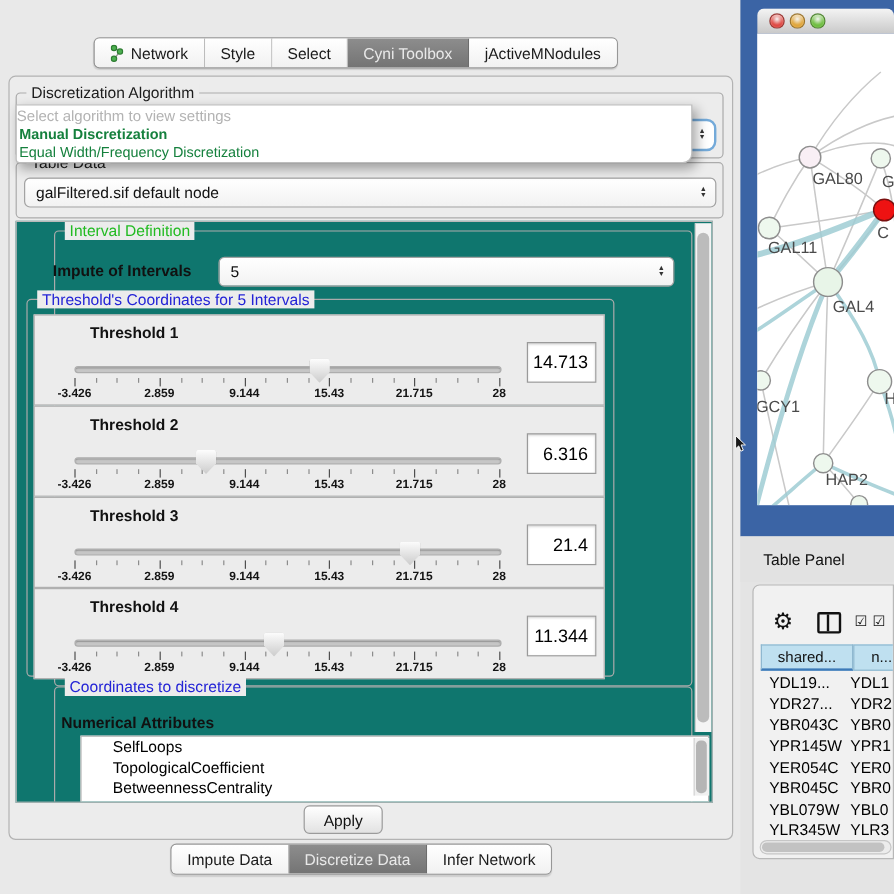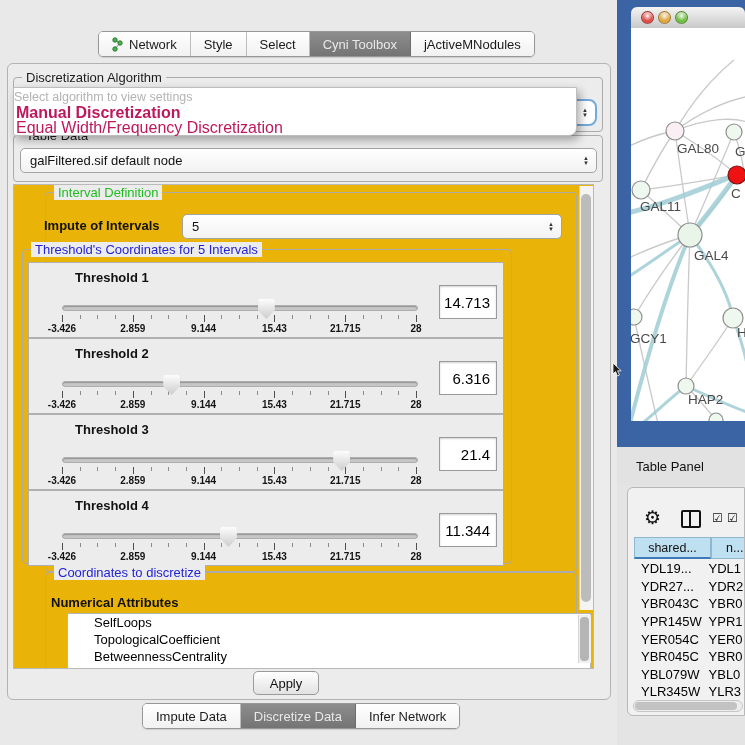--- a/index.html
+++ b/index.html
@@ -12,48 +12,48 @@
   #cp-titlebar{left:0;top:0;width:617px;height:22px;background:linear-gradient(#f6f6f6,#d8d8d8);border-bottom:1px solid #ababab;display:flex;align-items:center;}
   #cp-title{font-size:13px;color:#111;margin-left:9px;}
   #cp-float{right:28px;top:6px;width:10px;height:10px;border:1.6px solid #1a1a1a;border-radius:2px;}
   #cp-close{right:9px;top:2px;font-size:13px;font-weight:bold;color:#111;}
 
   .segtabs{display:flex;border:1px solid #979797;border-radius:5px;overflow:hidden;background:#fdfdfd;height:24px;box-shadow:0 1px 1px rgba(0,0,0,.12);}
   .seg{display:flex;align-items:center;padding:0 13px;font-size:13px;color:#1a1a1a;border-right:1px solid #bcbcbc;background:linear-gradient(#ffffff,#f1f1f1);white-space:nowrap;}
   .seg:last-child{border-right:none;}
   .seg.sel{background:linear-gradient(#8d8d8d,#747474);color:#e9e9e9;border-right-color:#6d6d6d;}
   .seg .net-ico{margin-right:6px;}
-  #top-tabs{left:98px;top:31px;}
+  #top-tabs{left:78px;top:31px;}
   #bottom-tabs{left:142px;top:703px;}
 
   #cp-frame{left:7px;top:63px;width:602px;height:635px;background:#ececec;border:1px solid #b3b3b3;border-radius:6px;}
 
   .groupbox{border:1px solid #ababab;border-radius:4px;}
   .grouptitle{position:absolute;top:-8px;left:8px;background:#ececec;padding:0 4px;font-size:13px;color:#1c1c1c;white-space:nowrap;}
   .grouptitle.green{color:#22bb22;}
   .grouptitle.blue{color:#2323d6;}
 
   .combo{background:linear-gradient(#ffffff,#f2f2f2);border:1px solid #a3a3a3;border-radius:5px;display:flex;align-items:center;font-size:13px;color:#111;padding-left:9px;box-sizing:border-box;}
   .combo-arrows{position:absolute;right:7px;top:50%;transform:translateY(-50%);display:flex;flex-direction:column;align-items:center;font-size:6px;line-height:5px;color:#333;}
 
   
   #algo-group{left:13px;top:77px;width:588px;height:53px;}
   #algo-combo{left:20px;top:99px;width:577px;height:27px;border:2.5px solid #74aad9;border-radius:8px;background:#fff;}
   
   #algo-popup{left:13px;top:87px;width:564px;height:49px;background:#fff;border:1px solid #bdbdbd;border-radius:0 0 8px 3px;box-shadow:3px 4px 10px rgba(0,0,0,.33);z-index:40;padding-top:1px;box-sizing:border-box;}
   #algo-popup .pp-header{height:16px;text-align:left;font-size:12.5px;color:#b3b3b3;line-height:16px;}
-  #algo-popup .pp-opt{height:15px;line-height:15px;font-size:16px;color:#be185d;padding-left:2px;white-space:nowrap;}
+  #algo-popup .pp-opt{height:15px;line-height:15px;font-size:12px;color:#15803d;padding-left:2px;white-space:nowrap;}
   #algo-popup .pp-opt.bold{font-weight:bold;}
 
   
   #tabledata-group{left:13px;top:135px;width:588px;height:45px;}
   #tabledata-combo{left:20px;top:148px;width:577px;height:25px;}
 
   
-  #scrollpane{left:13px;top:184px;width:579px;height:483px;border:1px solid #b9b9b9;background:#eab308;overflow:hidden;}
+  #scrollpane{left:13px;top:184px;width:579px;height:483px;border:1px solid #b9b9b9;background:#0f766e;overflow:hidden;}
   #interval-group{left:31px;top:7px;width:530px;height:378px;}
   #noi-label{left:30px;top:33px;font-size:13px;font-weight:bold;color:#111;}
   #noi-combo{left:168px;top:29px;width:380px;height:25px;}
   #thr-group{left:8px;top:64px;width:488px;height:313px;}
 
   .thr-box{position:absolute;left:5px;width:474px;height:74px;background:#ececec;border:1px solid #b0b0b0;}
   .thr-label{position:absolute;left:10px;top:7px;font-size:13px;font-weight:bold;color:#111;margin-left:36px;}
   .thr-track{position:absolute;left:33px;top:42px;width:354px;height:4px;background:#c6c6c6;border:1px solid #aeaeae;border-radius:3px;box-shadow:inset 0 1px 1px rgba(0,0,0,.25);}
   .thr-thumb{position:absolute;top:36px;width:17px;height:20px;background:linear-gradient(#fdfdfd,#cccccc);clip-path:polygon(8% 0,92% 0,100% 10%,100% 55%,50% 100%,0 55%,0 10%);filter:drop-shadow(0 0 1px #808080);}
   .tick{position:absolute;width:1px;background:#8c8c8c;top:52px;height:4px;}

